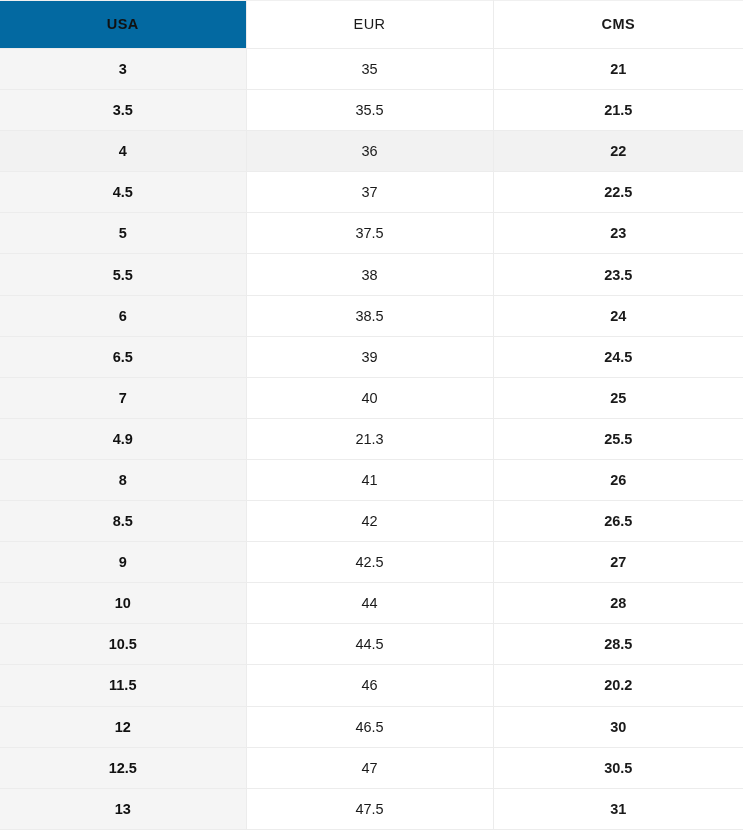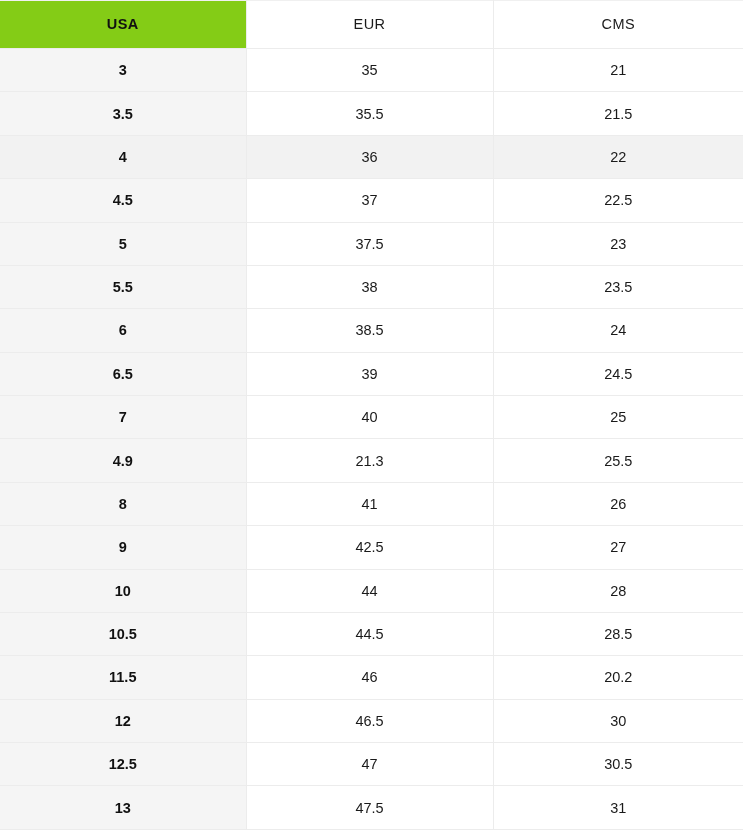--- a/index.html
+++ b/index.html
@@ -37,20 +37,21 @@
     border-right: 1px solid #ececec;
     padding: 0;
     height: 38px;
     line-height: 38px;
     background: #ffffff;
   }
 
   .size-chart th:last-child,
   .size-chart td:last-child {
     border-right: none;
+    font-weight: bold;
   }
 
   
   .size-chart thead th {
     font-size: 15px;
     font-weight: bold;
     letter-spacing: 0.4px;
     color: #111111;
     height: 47px;
     line-height: 47px;
@@ -59,21 +60,21 @@
 
   
   .size-chart .cell-usa {
     background: #f5f5f5;
     font-weight: bold;
     font-size: 14.5px;
     color: #111111;
   }
 
   .size-chart thead th.cell-usa {
-    background: #84cc16;
+    background: #0369a1;
   }
 
   .size-chart .cell-eur,
   .size-chart .cell-cms {
     font-weight: normal;
     font-size: 14.5px;
     color: #1a1a1a;
   }
 
   
@@ -149,20 +150,25 @@
         <td class="cell-usa">4.9</td>
         <td class="cell-eur">21.3</td>
         <td class="cell-cms">25.5</td>
       </tr>
       <tr>
         <td class="cell-usa">8</td>
         <td class="cell-eur">41</td>
         <td class="cell-cms">26</td>
       </tr>
       <tr>
+        <td class="cell-usa">8.5</td>
+        <td class="cell-eur">42</td>
+        <td class="cell-cms">26.5</td>
+      </tr>
+      <tr>
         <td class="cell-usa">9</td>
         <td class="cell-eur">42.5</td>
         <td class="cell-cms">27</td>
       </tr>
       <tr>
         <td class="cell-usa">10</td>
         <td class="cell-eur">44</td>
         <td class="cell-cms">28</td>
       </tr>
       <tr>

